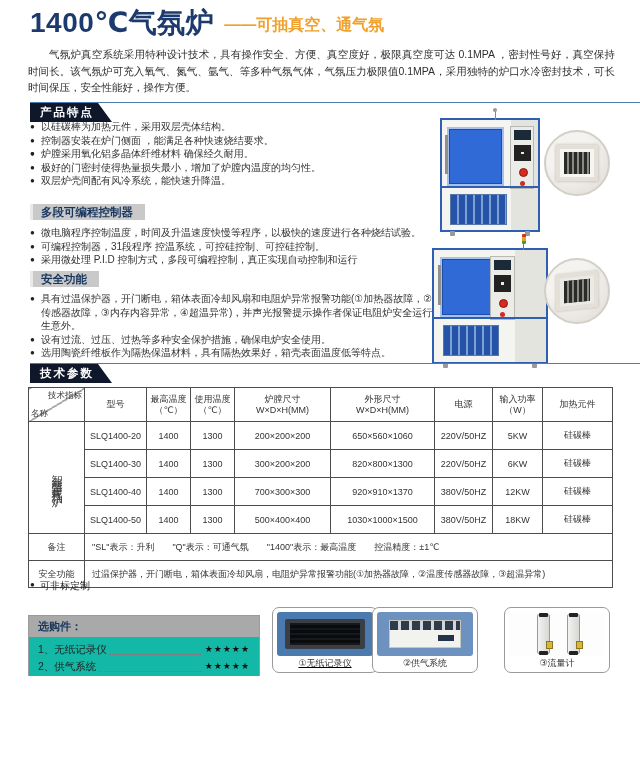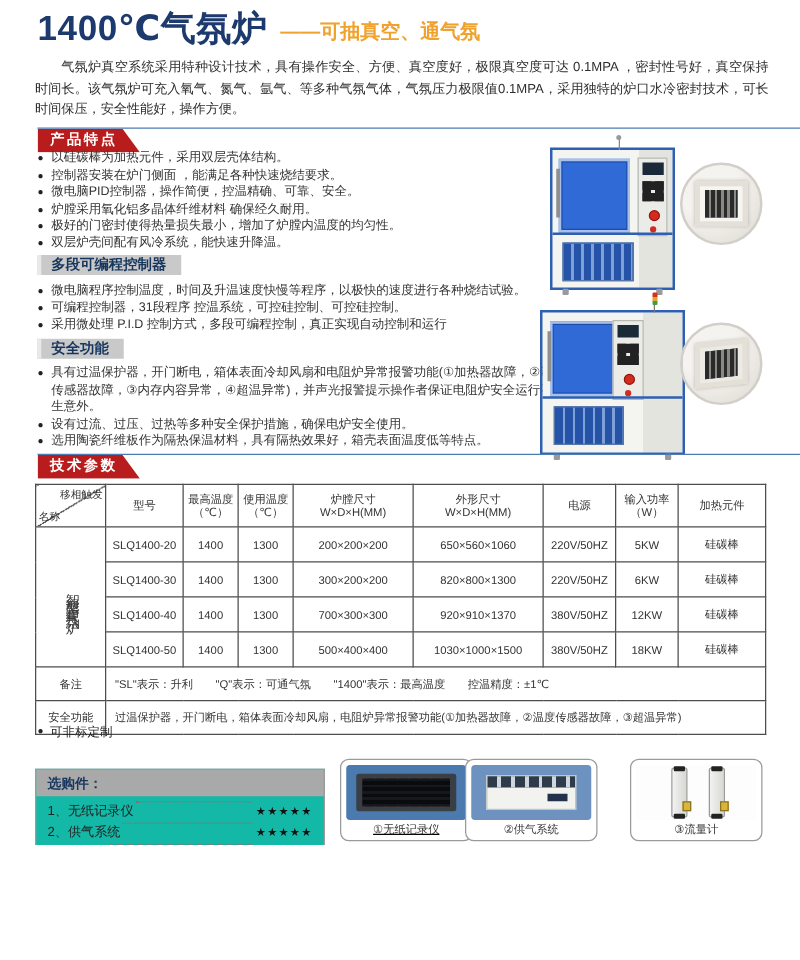--- a/index.html
+++ b/index.html
@@ -9,21 +9,21 @@
   
   .title-row{position:absolute;left:30px;top:8px;display:flex;align-items:flex-end;gap:10px;}
   .main-title{font-size:28px;font-weight:bold;color:#1c3a6d;letter-spacing:.5px;line-height:1.1;}
   .sub-title{font-size:16px;font-weight:bold;color:#f0a22e;padding-bottom:3px;}
 
   .intro{position:absolute;left:28px;top:46px;width:587px;font-size:10.5px;line-height:16.5px;
          color:#2f2f2f;text-align:justify;text-indent:2em;}
 
   
   .section-bar{position:absolute;left:30px;right:7px;height:20px;border-top:1px solid #4d7cb5;}
-  .ribbon{position:absolute;left:0;top:0;background:#b91c1c;color:#fff;font-size:11.5px;
+  .ribbon{position:absolute;left:0;top:0;background:#0f172a;color:#fff;font-size:11.5px;
           font-weight:bold;letter-spacing:2px;padding:3px 18px 3px 10px;line-height:13px;
           clip-path:polygon(0 0,calc(100% - 14px) 0,100% 100%,0 100%);}
 
   
   .blist{position:absolute;left:30px;margin:0;padding:0;list-style:none;width:428px;}
   .blist li{position:relative;padding-left:11px;font-size:10px;line-height:13.5px;color:#333;}
   .blist li .bullet{position:absolute;left:0;top:0;font-size:8px;color:#222;}
 
   .chip{position:absolute;left:30px;background:#c9c9c9;color:#17365e;font-weight:bold;
         font-size:11.5px;padding:2px 12px 2px 8px;line-height:12px;border-left:3px solid #e9e9e9;}
@@ -73,21 +73,21 @@
   table.spec .left{text-align:left;padding-left:7px;}
   table.spec tbody.extra td{height:24px;}
 
   .custom-note{position:absolute;left:30px;top:579px;font-size:10px;color:#222;padding-left:10px;}
   .custom-note .bullet{position:absolute;left:0;top:1px;font-size:8px;}
 
   
   .opt-box{position:absolute;left:28px;top:615px;width:230px;border:1px solid #9b9b9b;background:#14b8a6;}
   .opt-head{background:#a9a9a9;color:#17365e;font-weight:bold;font-size:11px;padding:3px 0 3px 9px;}
   .opt-items{padding:4px 9px 7px 9px;}
-  .opt-item{display:flex;align-items:flex-start;font-size:10.5px;color:#222;line-height:17px;}
+  .opt-item{display:flex;align-items:flex-end;font-size:10.5px;color:#222;line-height:17px;}
   .opt-item .leader{flex:1;border-bottom:1.5px dotted #777;margin:0 4px 3px 2px;}
   .opt-item .stars{font-size:9px;letter-spacing:1px;color:#111;}
 
   
   .card{position:absolute;width:106px;border:1px solid #9a9a9a;border-radius:7px;background:#fff;padding:4px 4px 2px 4px;box-sizing:border-box;}
   .card .img{height:44px;border-radius:3px;position:relative;overflow:hidden;}
   .card .cap{text-align:center;font-size:9px;color:#333;line-height:14px;}
   .img.recorder{background:#4a7aae;}
   .rec-bezel{position:absolute;left:8px;right:8px;top:7px;bottom:7px;background:#3a3f46;border-radius:2px;}
   .rec-screen{position:absolute;left:5px;right:5px;top:4px;bottom:4px;background:#0e0f12;
@@ -133,21 +133,21 @@
 
   <div class="section-bar" style="top:102px;">
     <div class="ribbon">产品特点</div>
   </div>
   <ul class="blist" style="top:120px;">
 
       <li><span class="bullet">●</span><span>以硅碳棒为加热元件，采用双层壳体结构。</span></li>
 
       <li><span class="bullet">●</span><span>控制器安装在炉门侧面 ，能满足各种快速烧结要求。</span></li>
 
-      <li><span class="bullet">●</span><span>微电脑PID控制器，操作简便，控温精确、可靠、安全。</span></li>
+      <li><span class="bullet">●</span></li>
 
       <li><span class="bullet">●</span><span>炉膛采用氧化铝多晶体纤维材料 确保经久耐用。</span></li>
 
       <li><span class="bullet">●</span><span>极好的门密封使得热量损失最小，增加了炉膛内温度的均匀性。</span></li>
 
       <li><span class="bullet">●</span><span>双层炉壳间配有风冷系统，能快速升降温。</span></li>
     </ul>
 
   <div class="chip" style="top:204px;">多段可编程控制器</div>
   <ul class="blist" style="top:226px;">
@@ -227,21 +227,21 @@
         <col style="width:44px">
       <col style="width:96px">
         <col style="width:104px">
         <col style="width:58px">
         <col style="width:50px">
         <col style="width:70px">
     </colgroup>
     <thead>
       <tr>
         <th class="diag">
-          <span class="diag-top">移相触发</span>
+          <span class="diag-top">技术指标</span>
           <span class="diag-bottom">名称</span>
         </th>
 
       <th>型号</th>
           <th>最高温度
 （℃）</th>
           <th>使用温度
 （℃）</th>
           <th>炉膛尺寸
 W×D×H(MM)</th>

